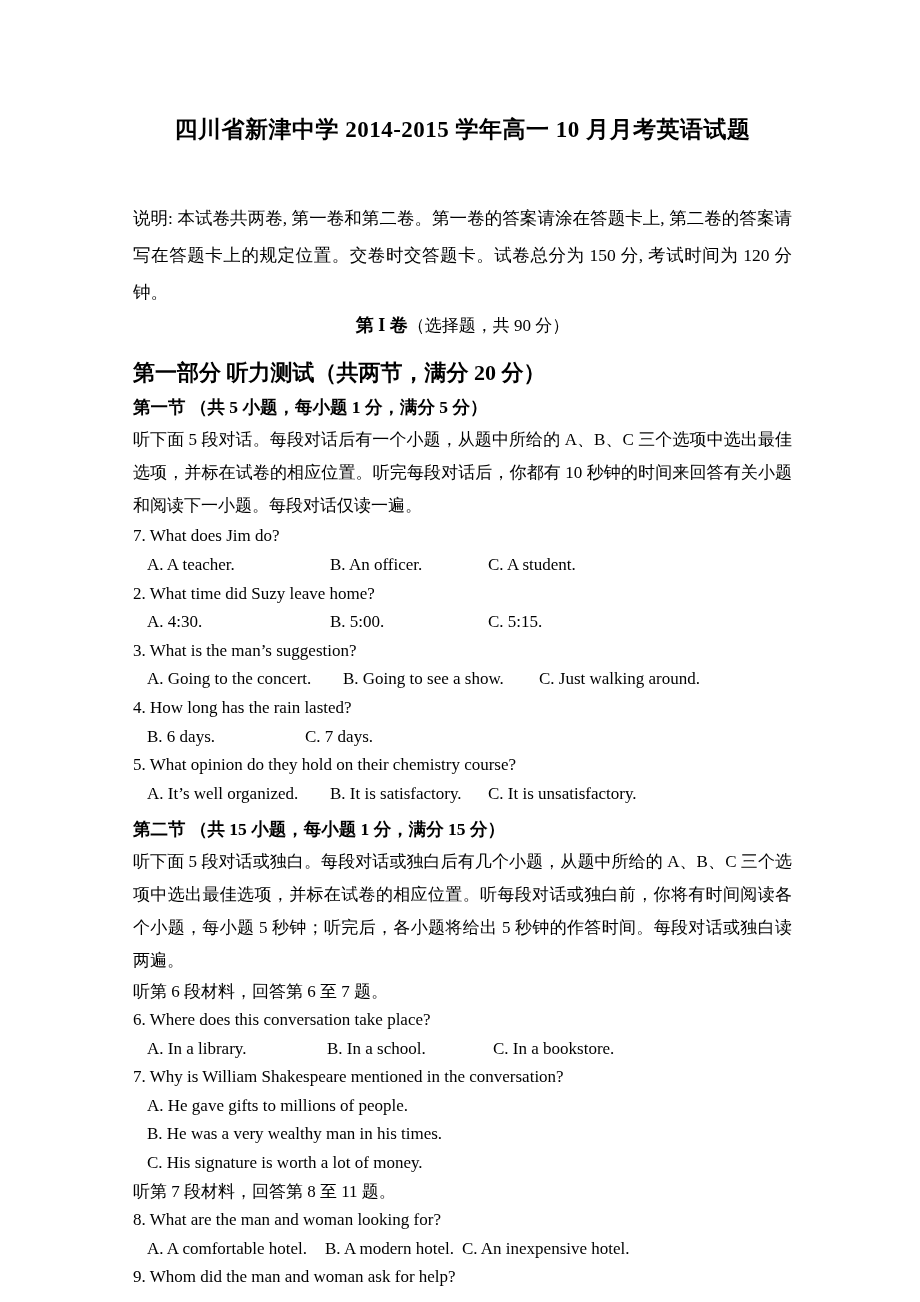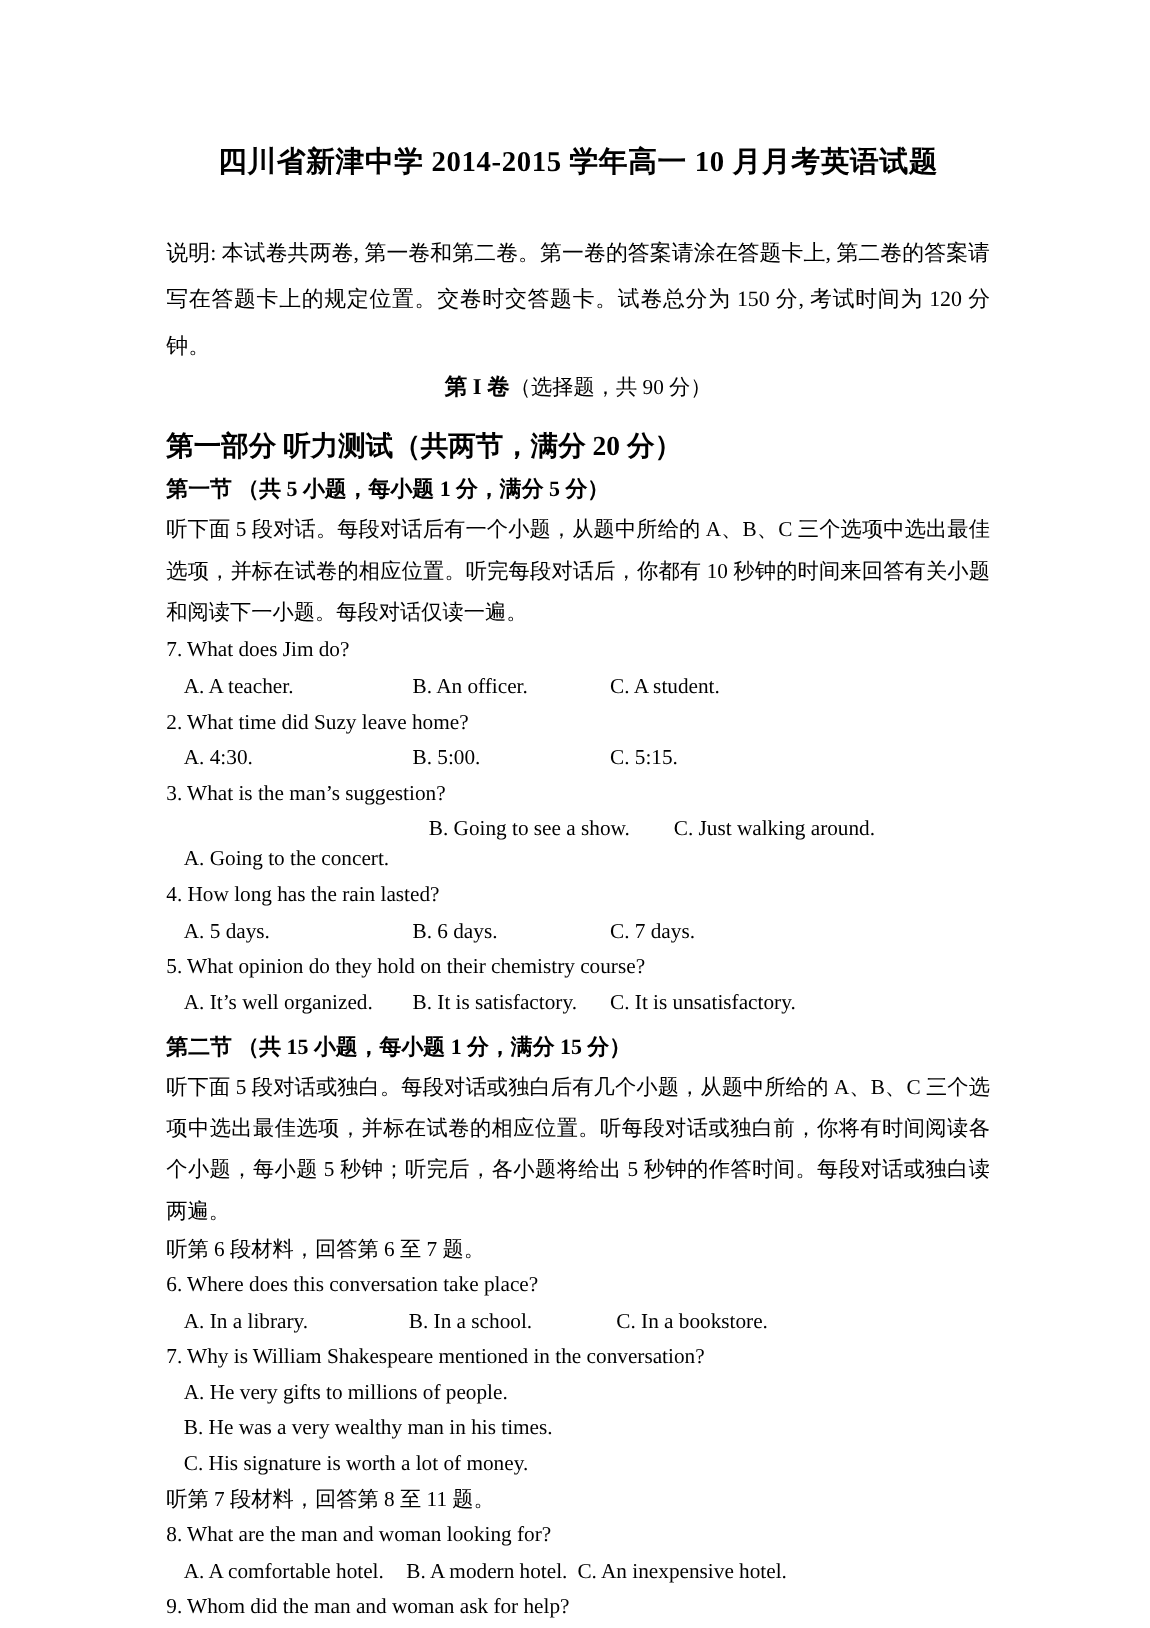--- a/index.html
+++ b/index.html
@@ -7,35 +7,35 @@
     width:920px; height:1302px; overflow:hidden;
     color:#000;
     font-family:"Liberation Serif","DejaVu Serif",serif;
   }
   .page { padding:112px 128px 0 133px; }
   .title {
     text-align:center; font-weight:700; font-size:23px; line-height:36px;
     letter-spacing:0.5px; white-space:pre-wrap;
   }
   .instructions {
-    margin-top:36px; font-size:17.5px; line-height:37px;
+    margin-top:52px; font-size:17.5px; line-height:37px;
     text-align:justify; white-space:pre-wrap;
   }
   .volume { text-align:center; margin-top:0; font-size:18px; line-height:28px; }
   .volume .vb { font-weight:700; }
   .volume .vr { font-weight:400; font-size:17px; }
   .h-part { margin-top:16px; font-weight:700; font-size:22px; line-height:34px; white-space:pre-wrap; }
   .h-sec  { font-weight:700; font-size:17.5px; line-height:34px; white-space:pre-wrap; }
   .intro  { font-size:17px; line-height:32.8px; text-align:justify; white-space:pre-wrap; }
   .qline  { font-size:17px; line-height:28.6px; white-space:pre-wrap; }
   .opts   { display:flex; padding-left:14px; font-size:17px; line-height:28.6px; }
   .opts .c1 { flex:0 0 183px; white-space:nowrap; }
   .opts .c2 { flex:0 0 158px; white-space:nowrap; }
   .opts .c3 { flex:1 1 auto;  white-space:nowrap; }
-  .opts.wide .c1 { flex-basis:196px;margin-top:24px; }
+  .opts.wide .c1 { flex-basis:196px; }
   .opts.wide .c2 { flex-basis:196px; }
   .opts.narrow .c1 { flex-basis:146px; }
   .opts.narrow .c2 { flex-basis:166px;margin-left:34px; }
   .opts.inline8 .c1 { flex-basis:178px; }
   .opts.inline8 .c2 { flex:0 0 auto; margin-right:8px; }
   .opt-stacked { padding-left:14px; }
   .sec2 { margin-top:4px; }
 </style>
 </head>
 <body>
@@ -79,21 +79,20 @@
     <div class="opts wide">
       <span class="c1">A. Going to the concert.</span>
       <span class="c2">B. Going to see a show.</span>
       <span class="c3">C. Just walking around.</span>
     </div>
   </div>
 
   <div>
     <div class="qline">4. How long has the rain lasted?</div>
     <div class="opts">
-      <span class="c1">A. 5 days.</span>
       <span class="c2">B. 6 days.</span>
       <span class="c3">C. 7 days.</span>
     </div>
   </div>
 
   <div>
     <div class="qline">5. What opinion do they hold on their chemistry course?</div>
     <div class="opts">
       <span class="c1">A. It’s well organized.</span>
       <span class="c2">B. It is satisfactory.</span>
@@ -111,21 +110,21 @@
     <div class="qline">6. Where does this conversation take place?</div>
     <div class="opts narrow">
       <span class="c1">A. In a library.</span>
       <span class="c2">B. In a school.</span>
       <span class="c3">C. In a bookstore.</span>
     </div>
   </div>
 
   <div>
     <div class="qline">7. Why is William Shakespeare mentioned in the conversation?</div>
-    <div class="qline opt-stacked">A. He very gifts to millions of people.</div>
+    <div class="qline opt-stacked">A. He gave gifts to millions of people.</div>
     <div class="qline opt-stacked">B. He was a very wealthy man in his times.</div>
     <div class="qline opt-stacked">C. His signature is worth a lot of money.</div>
   </div>
 
   <div class="qline">听第 7 段材料，回答第 8 至 11 题。</div>
 
   <div>
     <div class="qline">8. What are the man and woman looking for?</div>
     <div class="opts inline8">
       <span class="c1">A. A comfortable hotel.</span>

